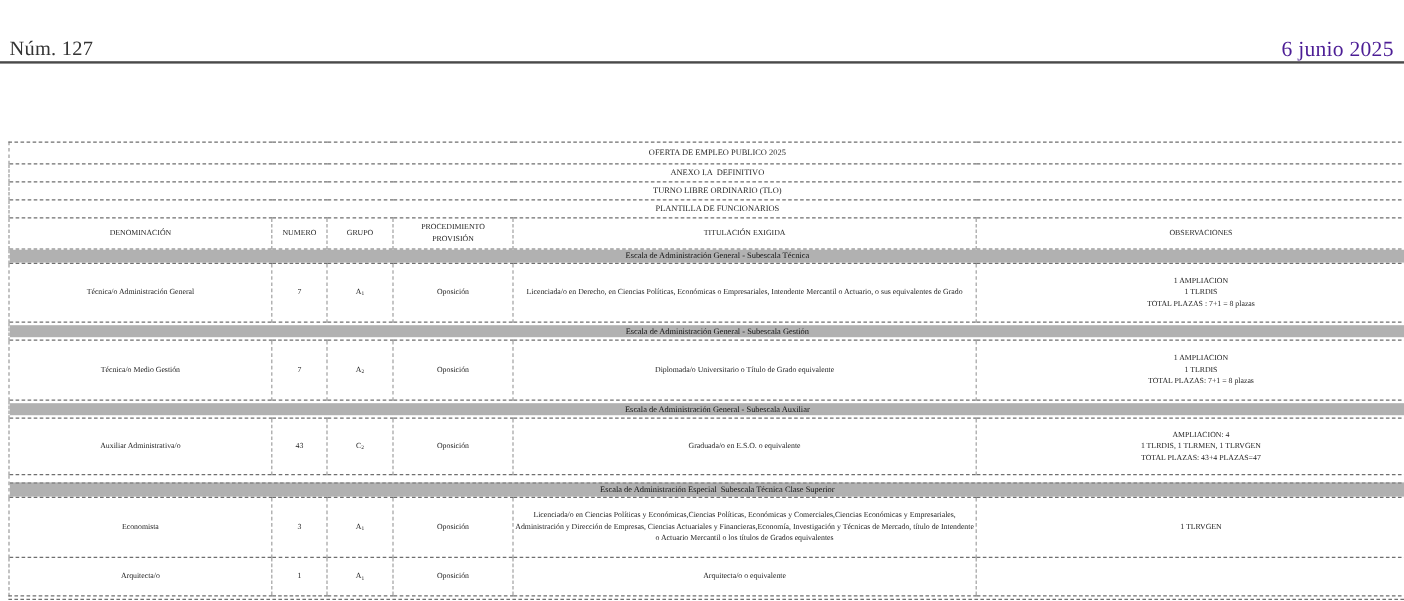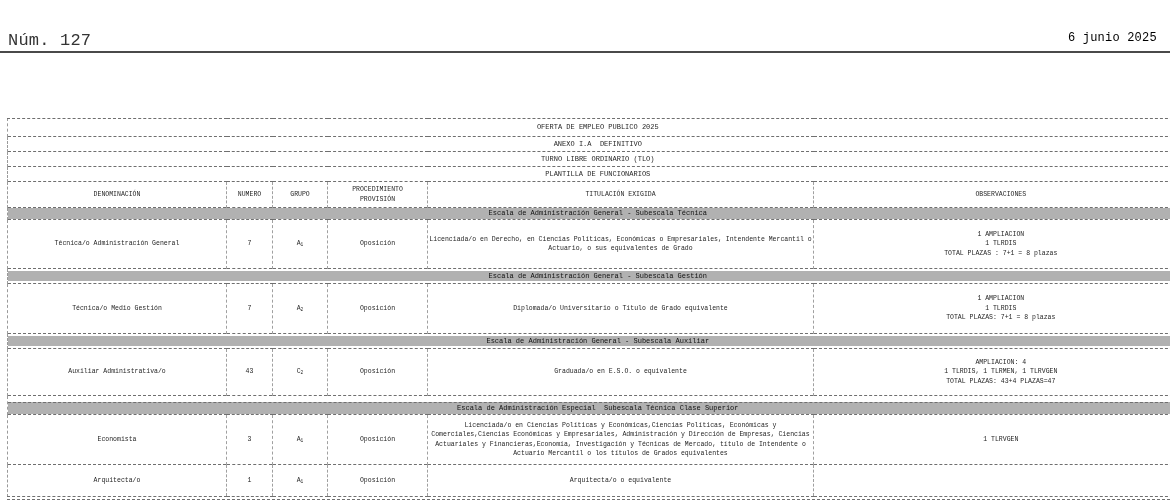--- a/index.html
+++ b/index.html
@@ -1,31 +1,31 @@
 <!DOCTYPE html>
 <html><head>
 <meta charset="utf-8">
 <style>
   html,body{margin:0;padding:0;background:#e9e9e9;}
   .page{
     position:relative;
     width:1170px;height:501px;
     background:#ffffff;
     overflow:hidden;
-    font-family:Liberation Mono, monospace;
+    font-family:Liberation Serif, serif;
     color:#222;
   }
   
   .masthead-issue{
     position:absolute;left:8px;top:31px;
     font-size:17px;color:#343434;letter-spacing:.2px;white-space:nowrap;
   }
   .masthead-date{
     position:absolute;left:1068px;top:31px;
-    font-size:12px;color:#000000;letter-spacing:.2px;white-space:nowrap;
+    font-size:18px;color:#4c1d95;letter-spacing:.2px;white-space:nowrap;
   }
   .masthead-rule{
     position:absolute;left:0;top:51px;width:1170px;height:2px;
     background:#4a4a4a;
   }
   
   table.oep{
     position:absolute;left:7px;top:118px;
     width:1180px;
     border-collapse:collapse;table-layout:fixed;

